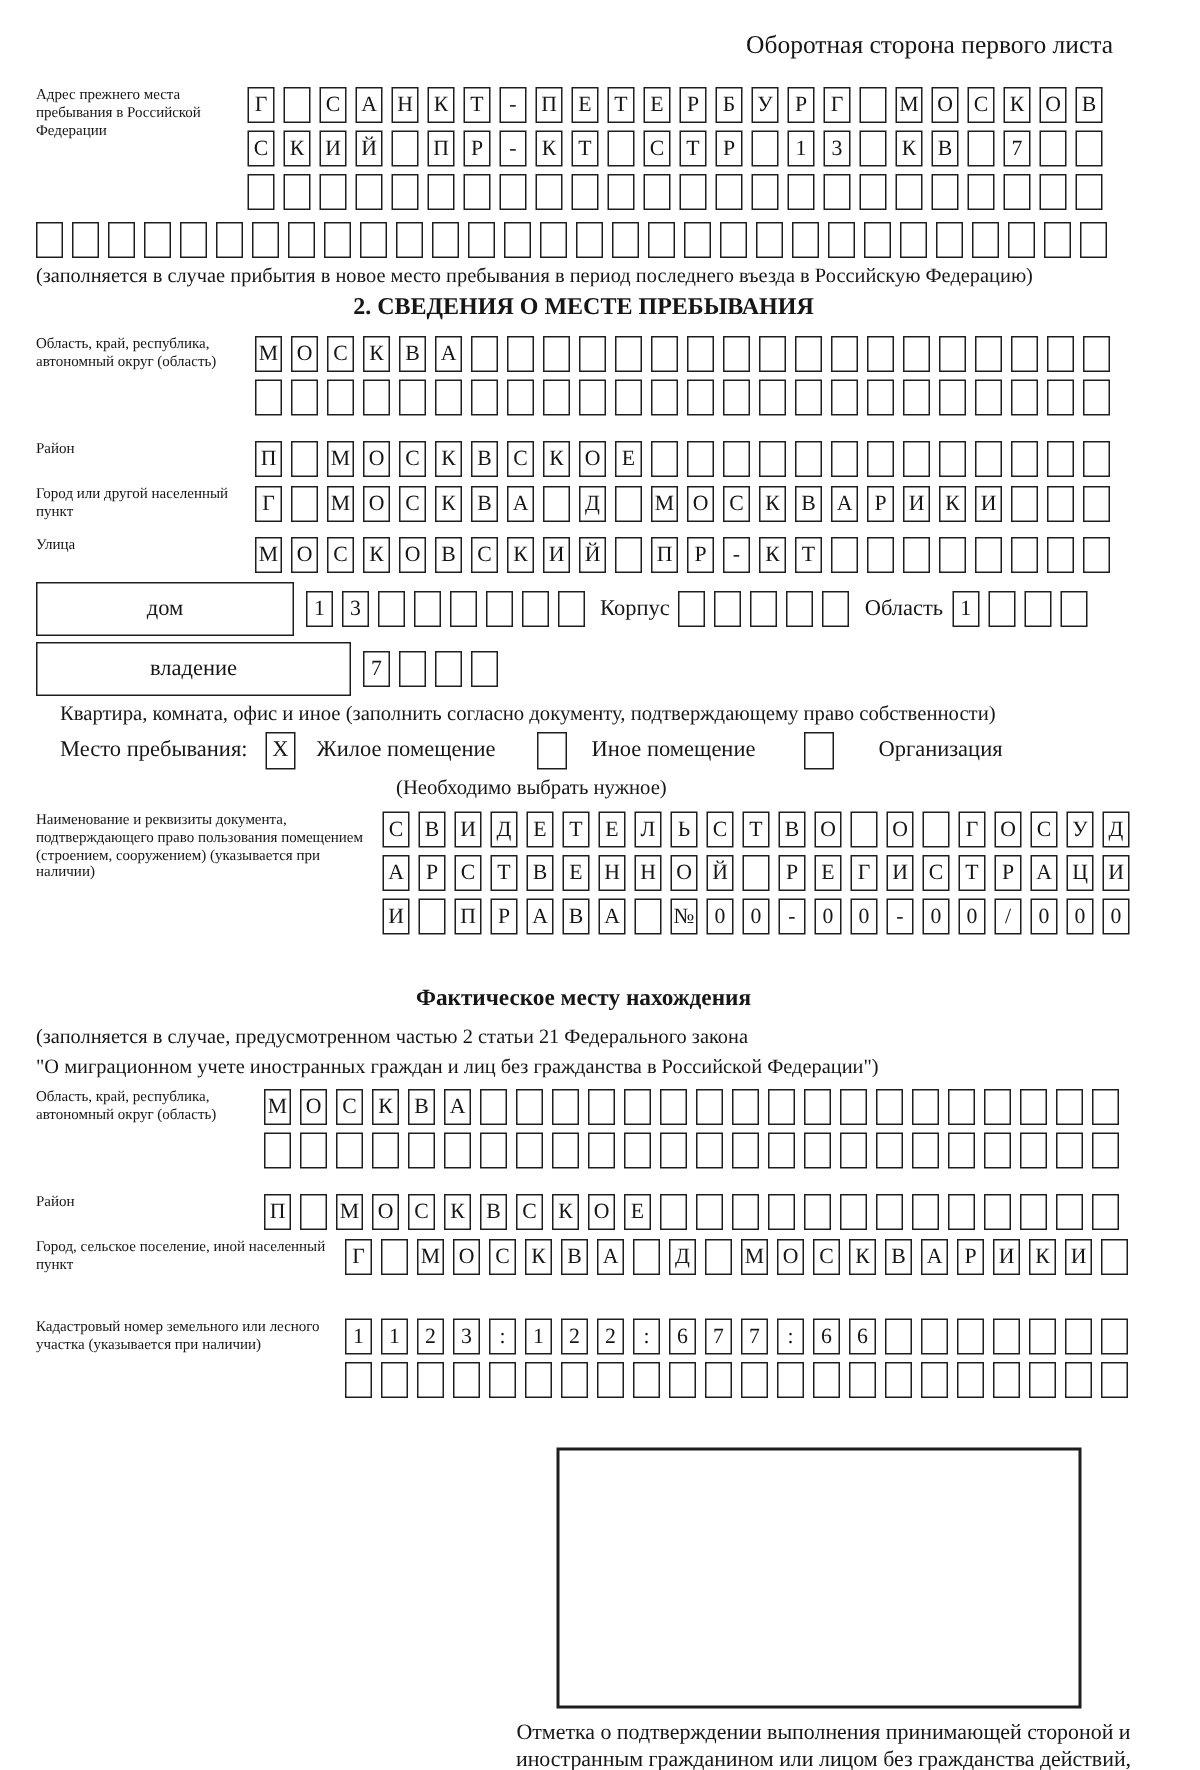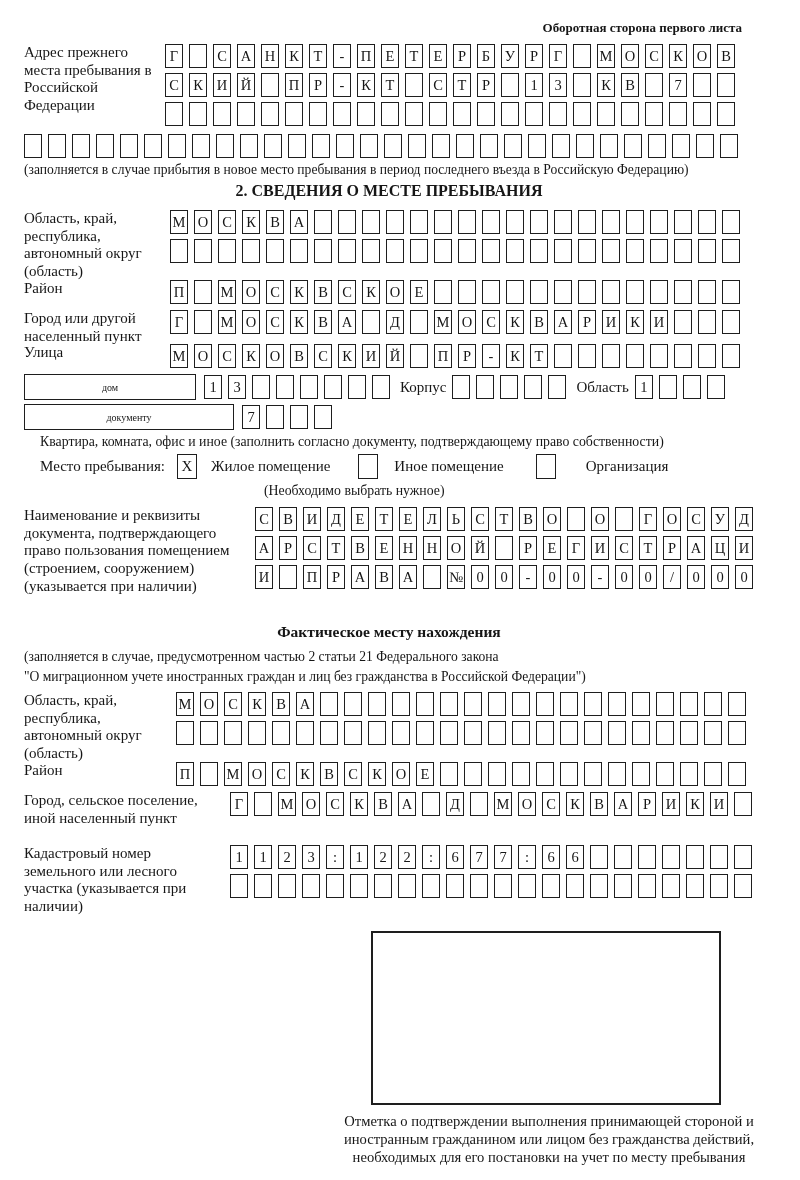--- a/index.html
+++ b/index.html
@@ -6,49 +6,49 @@
   html, body { width: 800px; }
   body {
     height: 1180px;
     background: #ffffff;
     color: #161616;
     font-family: "Liberation Serif", serif;
     overflow: hidden;
   }
   .page { width: 800px; height: 1180px; padding: 20px 46px 0 24px; }
 
-  .top-note { text-align: right; font-size: 13px; padding-right: 12px; margin-bottom: 8px; font-weight: bold; }
+  .top-note { text-align: right; font-size: 17px; padding-right: 12px; margin-bottom: 18px; }
 
   .field { position: relative; margin-bottom: 6px; }
   .field-label {
     position: absolute; left: 0; top: 0;
     width: var(--lw); padding-right: 10px;
-    font-size: 15px; line-height: 1.18;
+    font-size: 10px; line-height: 1.18;
   }
   .content { margin-left: var(--lw); }
   .rows { display: flex; flex-direction: column; gap: 5px; }
   .boxrow { display: flex; gap: 6px; }
   .cell {
     width: 18px; height: 24px; flex-shrink: 0;
     border: 1.8px solid #1e1e1e;
     font-size: 14.5px; display: flex; align-items: center; justify-content: center;
     font-family: "Liberation Serif", serif;
   }
   .fullrow { margin-bottom: 4px; }
 
   .caption { text-align: left; font-size: 13.6px; margin-bottom: 4px; }
   .caption-left { text-align: left; font-size: 13.8px; padding-left: 16px; margin-bottom: 4px; }
 
   .h-title { text-align: center; font-weight: bold; font-size: 16px; margin: 4px 0 10px 0; }
   .h-sub { text-align: center; font-weight: bold; font-size: 15.5px; margin: 10px 0 8px 0; }
 
   .inline-row { display: flex; align-items: center; font-size: 15px; margin-bottom: 4px; }
   .bigbox {
-    height: 26px; border: 1.8px solid #1e1e1e; flex-shrink: 0;
-    display: flex; align-items: center; justify-content: center; font-size: 10px;
+    height: 36px; border: 1.8px solid #1e1e1e; flex-shrink: 0;
+    display: flex; align-items: center; justify-content: center; font-size: 15px;
   }
   .dom-box { width: 172px; margin-right: 8px; }
   .kv-box { width: 210px; margin-right: 8px; }
   .small-gap { margin: 0 6px 0 10px; }
 
   .cbox {
     width: 20px; height: 25px; border: 1.8px solid #1e1e1e; flex-shrink: 0;
     display: flex; align-items: center; justify-content: center; font-size: 15px;
   }
   .mesto-row { padding-left: 16px; }
@@ -362,21 +362,21 @@
     <span class="small-gap">Область</span>
     <div class="boxrow">
         <span class="cell">1</span>
         <span class="cell"></span>
         <span class="cell"></span>
         <span class="cell"></span>
       </div>
   </div>
 
   <div class="inline-row">
-    <div class="bigbox kv-box">документу</div>
+    <div class="bigbox kv-box">владение</div>
     <div class="boxrow">
         <span class="cell">7</span>
         <span class="cell"></span>
         <span class="cell"></span>
         <span class="cell"></span>
       </div>
   </div>
   <div class="caption-left">Квартира, комната, офис и иное (заполнить согласно документу, подтверждающему право собственности)</div>
 
   <div class="inline-row mesto-row">

